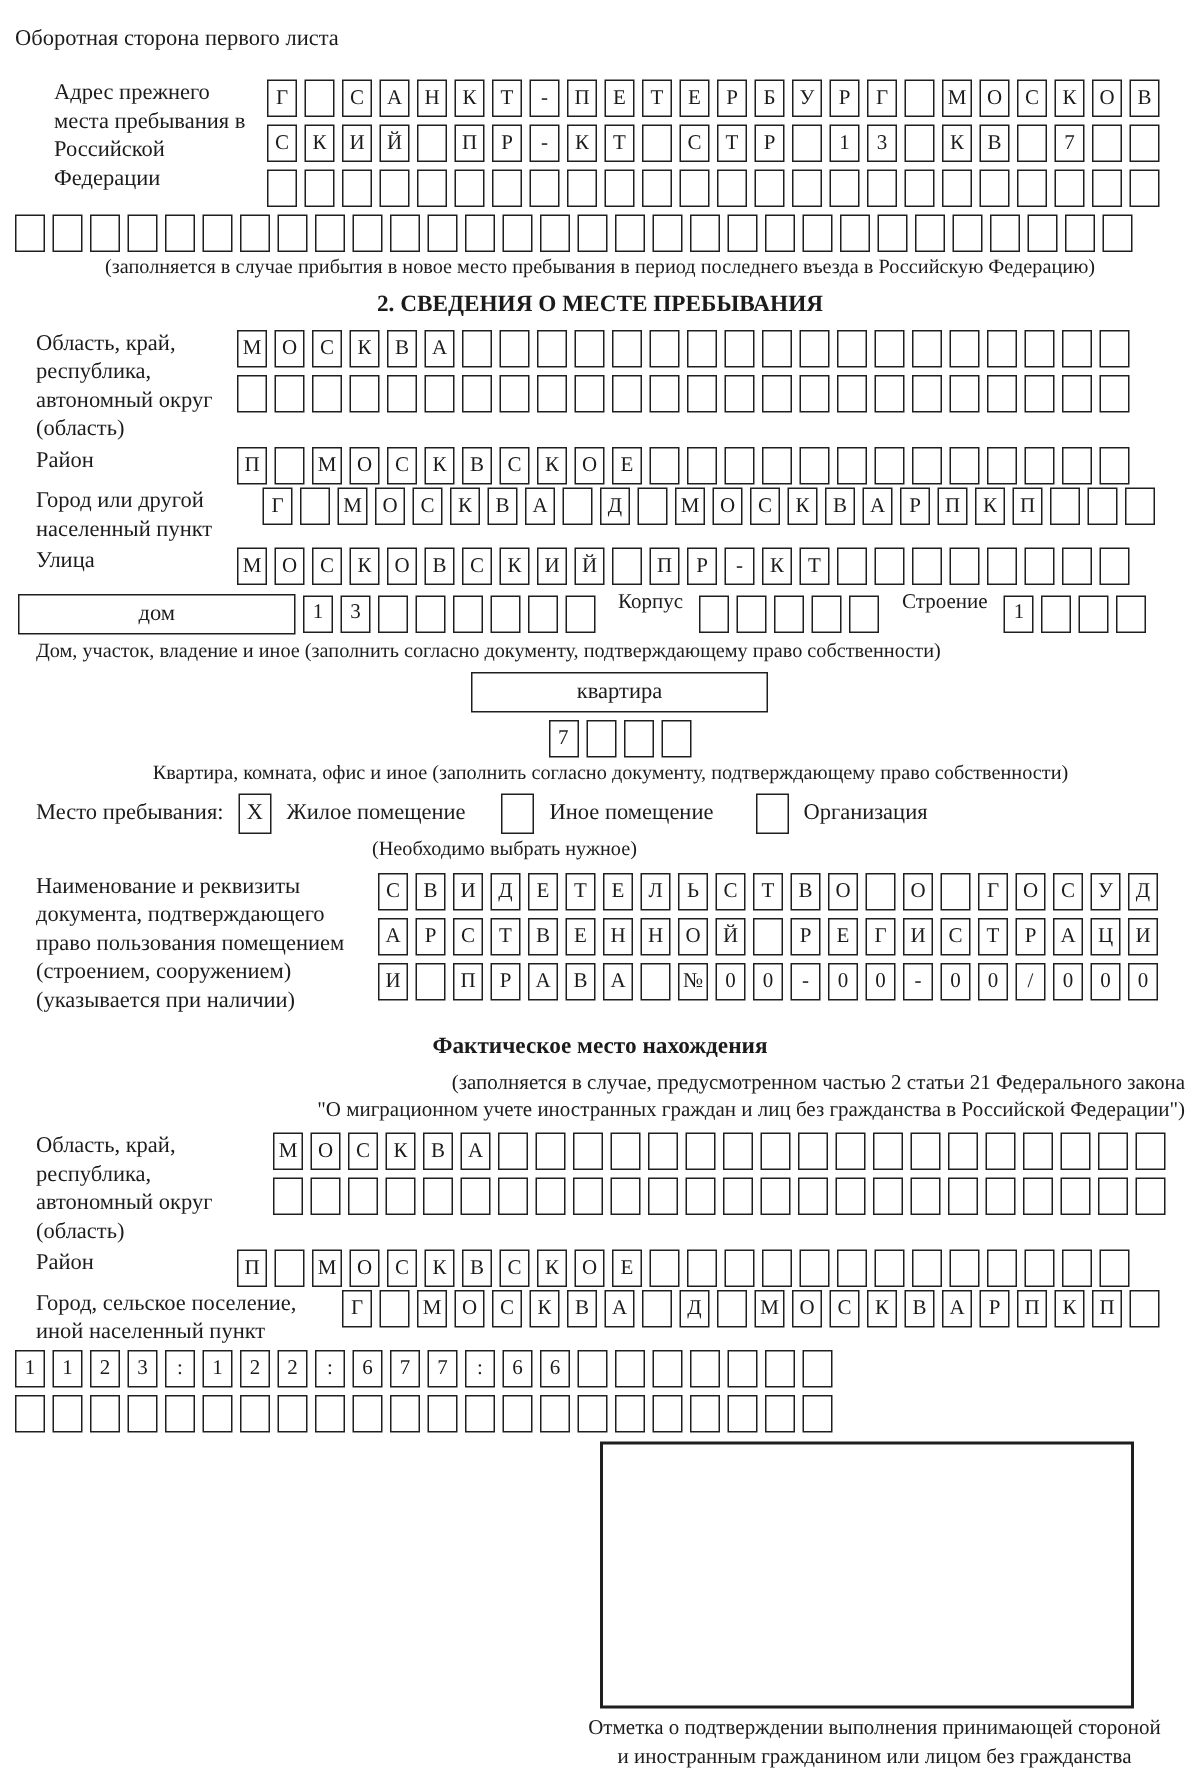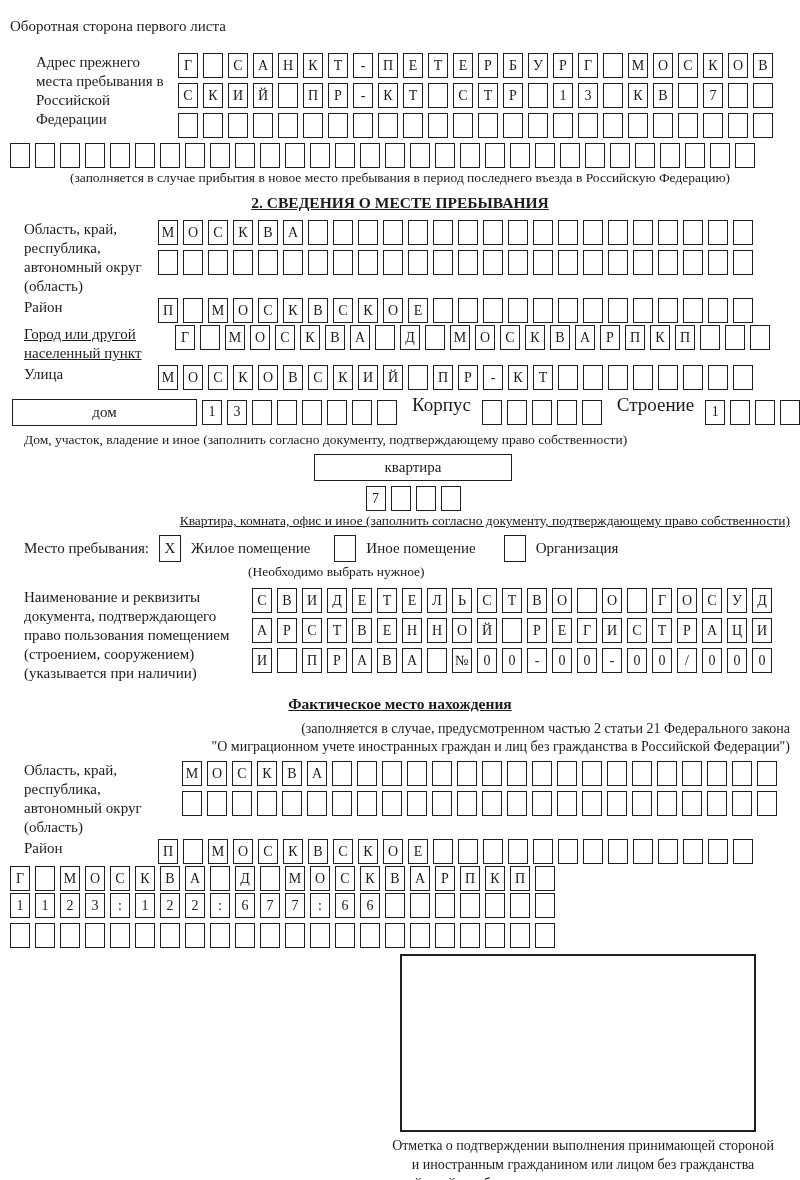--- a/index.html
+++ b/index.html
@@ -18,27 +18,27 @@
   .grids{display:flex;flex-direction:column;gap:5px;}
   .grid{display:flex;gap:5px;}
   .cell{
     width:20px;height:25px;box-sizing:border-box;
     border:1.6px solid #1f1f1f;
     display:inline-flex;align-items:center;justify-content:center;
     font-size:14px;line-height:1;flex-shrink:0;
   }
   .full-grid{margin:5px 0 2px 0;}
   .note{font-size:13.5px;text-align:center;margin:2px 0 6px 0;}
-  .sec-title{font-weight:bold;font-size:15.5px;text-align:center;margin:8px 0 8px 0;text-decoration:underline;}
+  .sec-title{font-weight:bold;font-size:15.5px;text-align:center;margin:8px 0 8px 0;}
   .wide-box{
     border:1.6px solid #1f1f1f;height:27px;box-sizing:border-box;
     display:flex;align-items:center;justify-content:center;font-size:15px;flex-shrink:0;
   }
   .house-row{display:flex;align-items:center;gap:5px;margin:4px 0 2px 2px;}
-  .inline-lbl{font-size:19px;margin:0 6px 14px 10px;white-space:nowrap;}
+  .inline-lbl{font-size:14px;margin:0 6px 14px 10px;white-space:nowrap;}
   .apt-row{display:flex;align-items:center;gap:5px;margin:6px 0 2px 26px;flex-direction:column;}
   .stay-row{display:flex;align-items:center;gap:10px;margin:6px 0 2px 14px;}
   .checkbox{
     width:22px;height:27px;box-sizing:border-box;border:1.6px solid #1f1f1f;
     display:inline-flex;align-items:center;justify-content:center;font-size:15px;flex-shrink:0;
   }
   .stay-note{font-size:13.5px;margin:2px 0 8px 0;padding-left:238px;}
   .center-note{font-size:14px;text-align:right;margin:0 0 2px 0;}
   .stamp-box{
     width:356px;height:178px;border:2px solid #1f1f1f;box-sizing:border-box;
@@ -258,21 +258,21 @@
         <span class="cell"></span>
         <span class="cell"></span>
         <span class="cell"></span>
         <span class="cell"></span>
         <span class="cell"></span>
       </div>
   </div>
 </div>
 
 <div class="field-row">
-  <div class="field-label" style="width:165px;text-decoration:underline;">Город или другой населенный пункт</div>
+  <div class="field-label" style="width:165px;">Город или другой населенный пункт</div>
   <div class="grids">
     <div class="grid">
         <span class="cell">Г</span>
         <span class="cell"></span>
         <span class="cell">М</span>
         <span class="cell">О</span>
         <span class="cell">С</span>
         <span class="cell">К</span>
         <span class="cell">В</span>
         <span class="cell">А</span>
@@ -360,21 +360,21 @@
 
 <div class="apt-row">
   <div class="wide-box" style="width:198px;">квартира</div>
   <div class="grid">
       <span class="cell">7</span>
       <span class="cell"></span>
       <span class="cell"></span>
       <span class="cell"></span>
     </div>
 </div>
-<div class="note" style="text-align:right;padding-left:14px;text-decoration:underline;">Квартира, комната, офис и иное (заполнить согласно документу, подтверждающему право собственности)</div>
+<div class="note" style="text-align:center;padding-left:14px;">Квартира, комната, офис и иное (заполнить согласно документу, подтверждающему право собственности)</div>
 
 <div class="stay-row">
   <span>Место пребывания:</span>
   <span class="checkbox">X</span>
   <span>Жилое помещение</span>
   <span class="checkbox" style="margin-left:14px;"></span>
   <span>Иное помещение</span>
   <span class="checkbox" style="margin-left:18px;"></span>
   <span style="">Организация</span>
 </div>
@@ -543,20 +543,21 @@
         <span class="cell"></span>
         <span class="cell"></span>
         <span class="cell"></span>
         <span class="cell"></span>
         <span class="cell"></span>
       </div>
   </div>
 </div>
 
 <div class="field-row">
+  <div class="field-label" style="width:218px;">Город, сельское поселение, иной населенный пункт</div>
   <div class="grids">
     <div class="grid">
         <span class="cell">Г</span>
         <span class="cell"></span>
         <span class="cell">М</span>
         <span class="cell">О</span>
         <span class="cell">С</span>
         <span class="cell">К</span>
         <span class="cell">В</span>
         <span class="cell">А</span>

